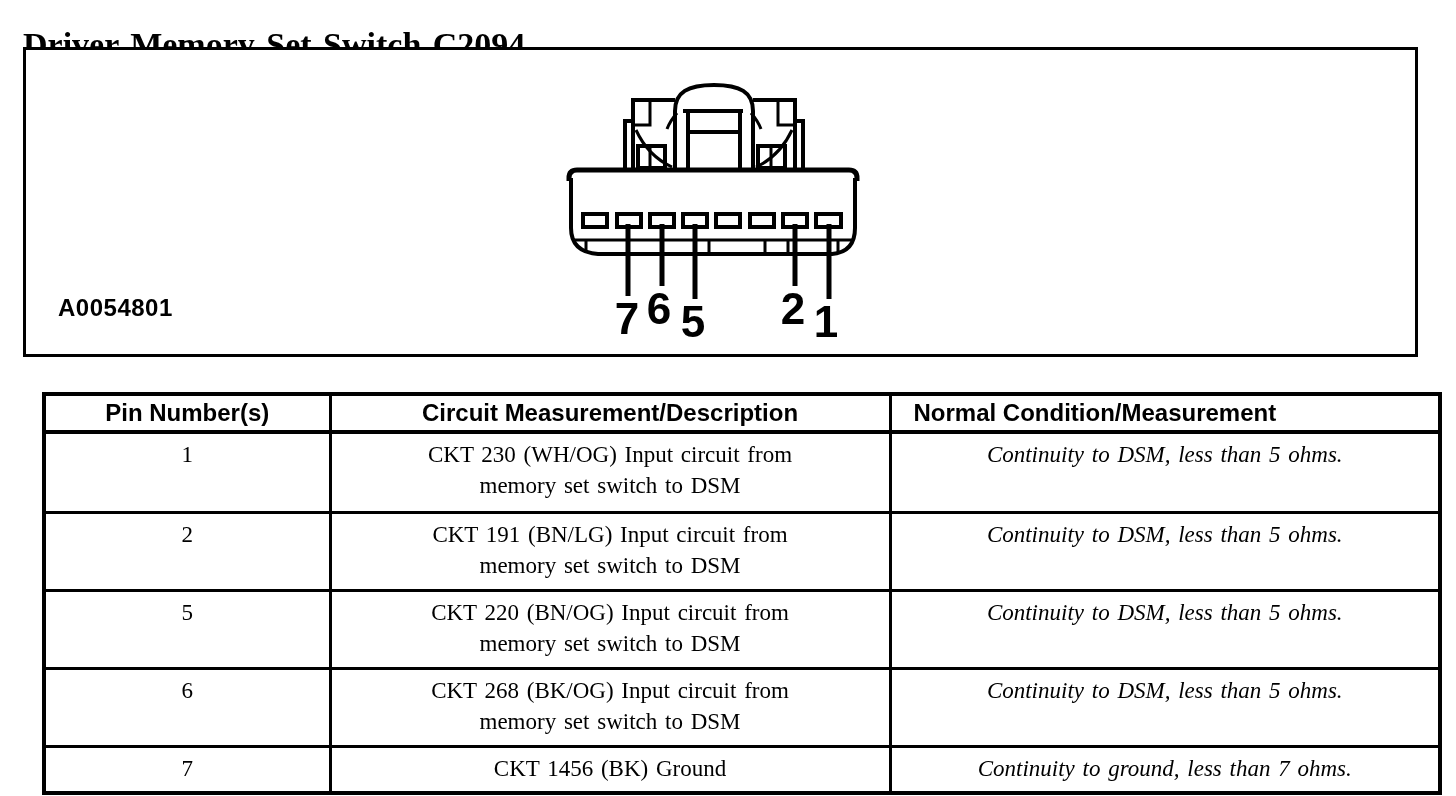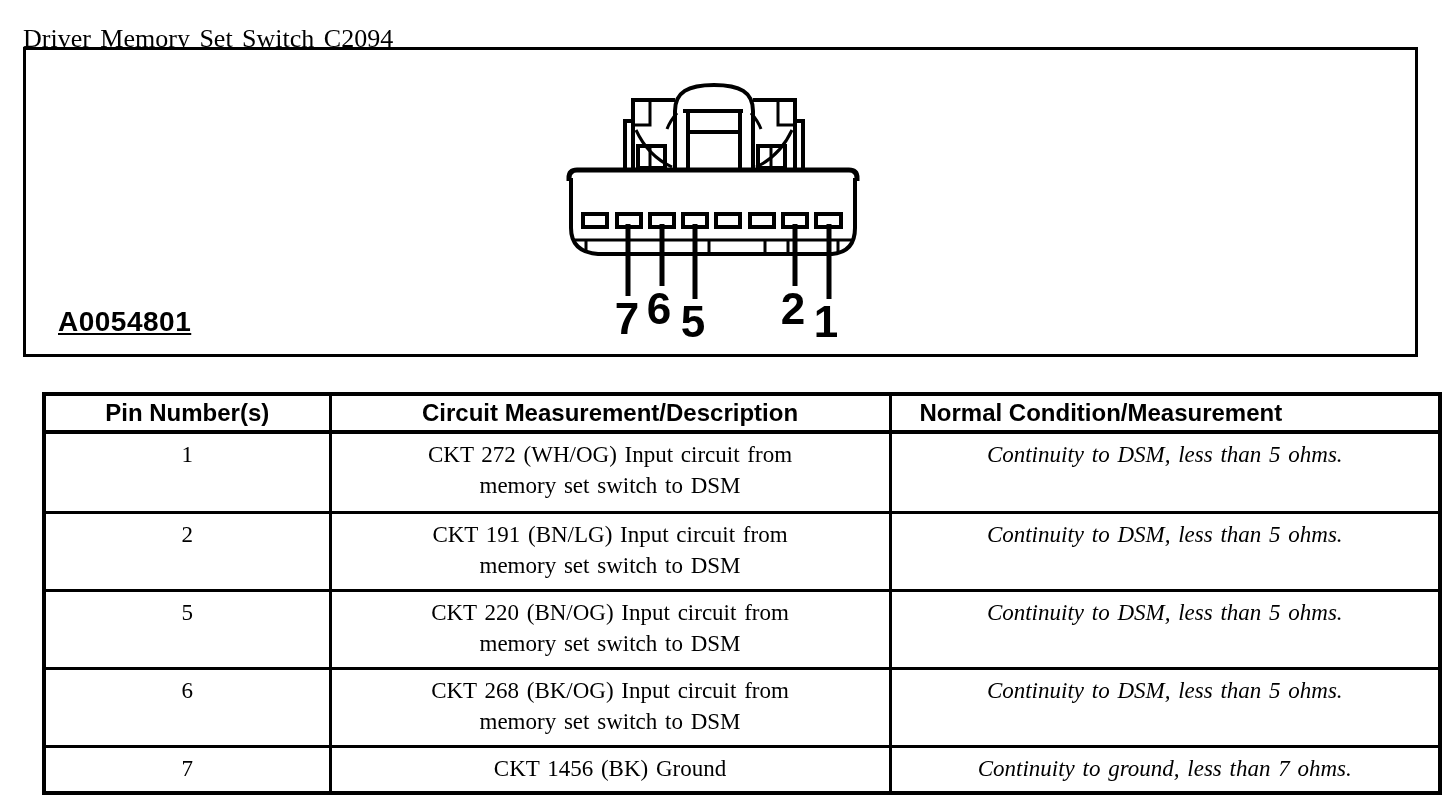--- a/index.html
+++ b/index.html
@@ -6,33 +6,33 @@
   body{
     position:relative;
     width:1456px;height:796px;
     font-family:"Liberation Serif", serif;
     color:#000;
     overflow:hidden;
   }
   .page-title{
     position:absolute;left:23px;top:7px;
     font-family:"Liberation Serif", serif;
-    font-size:26px;font-weight:normal;line-height:30px;
+    font-size:34px;font-weight:bold;line-height:30px;
     word-spacing:3px;white-space:nowrap;
   }
   .diagram-panel{
     position:absolute;left:23px;top:47px;
     width:1389px;height:304px;
     border:3px solid #000;
     background:#fff;
   }
   .figure-id{
-    position:absolute;left:32px;top:256px;
+    position:absolute;left:32px;top:244px;
     font-family:"Liberation Sans", sans-serif;
-    font-size:28px;font-weight:700;letter-spacing:0.5px;text-decoration:underline;
+    font-size:24px;font-weight:700;letter-spacing:0.5px;
   }
   .connector-svg{position:absolute;left:0;top:0;}
   .pin-callout{
     font-family:"Liberation Sans", sans-serif;
     font-weight:bold;font-size:44px;
   }
   table.pinout{
     position:absolute;left:22px;top:392px;
     width:1396px;
     border-collapse:collapse;
@@ -45,21 +45,21 @@
   }
   table.pinout{border-width:4px;}
   table.pinout th{
     height:34px;
     font-family:"Liberation Sans", sans-serif;
     font-size:24px;font-weight:bold;
     vertical-align:middle;text-align:center;
     border-bottom-width:4px;
     padding:0;
   }
-  table.pinout th.left{ text-align:left; padding-left:28px; }
+  table.pinout th.left{ text-align:left; padding-left:22px; }
   table.pinout td{
     font-size:23px;line-height:31px;
     vertical-align:top;text-align:center;
     word-spacing:2px;
     padding:5px 6px 4px 6px;
   }
   td.cell-normal{ text-align:left; padding-left:16px;font-style:italic; }
   tr.row-tall td{ height:66px; }
   tr.row-first td{ height:68px; }
   tr.row-last td{ height:34px; }
@@ -150,21 +150,21 @@
     <tr>
       <th>Pin Number(s)</th>
       <th>Circuit Measurement/Description</th>
       <th class="left">Normal Condition/Measurement</th>
     </tr>
   </thead>
   <tbody>
     <tr class="row-first">
       <td>1</td>
       <td>
-        <span class="line">CKT 272 (WH/OG) Input circuit from</span>
+        <span class="line">CKT 230 (WH/OG) Input circuit from</span>
         <span class="line">memory set switch to DSM</span>
       </td>
       <td class="cell-normal">Continuity to DSM, less than 5 ohms.</td>
     </tr>
     <tr class="row-tall">
       <td>2</td>
       <td>
         <span class="line">CKT 191 (BN/LG) Input circuit from</span>
         <span class="line">memory set switch to DSM</span>
       </td>

